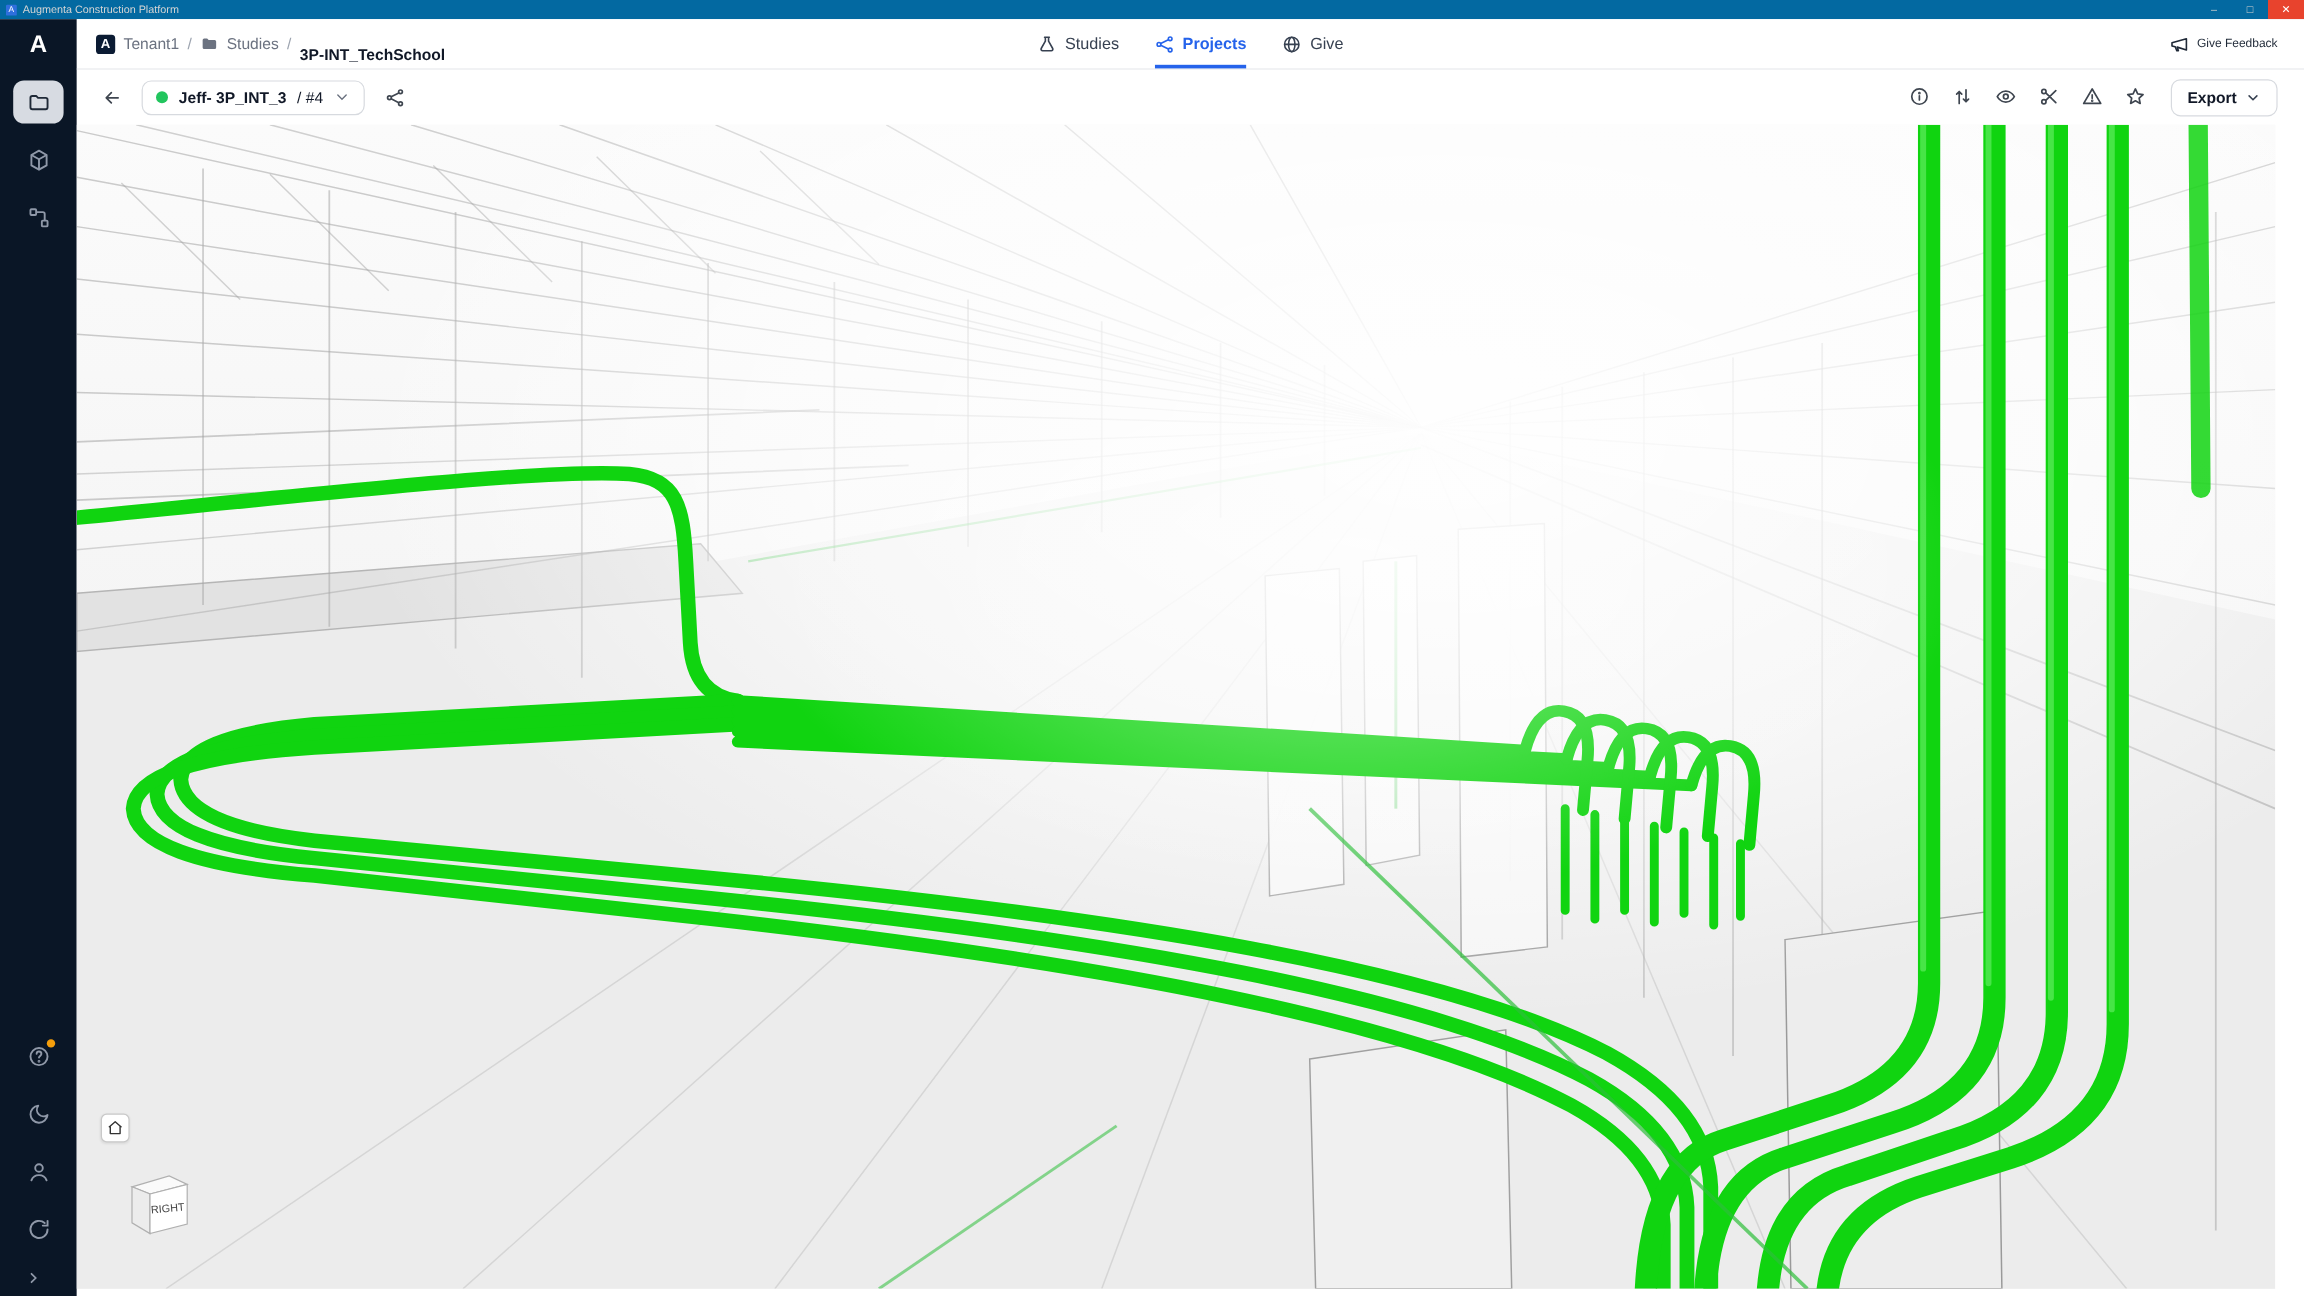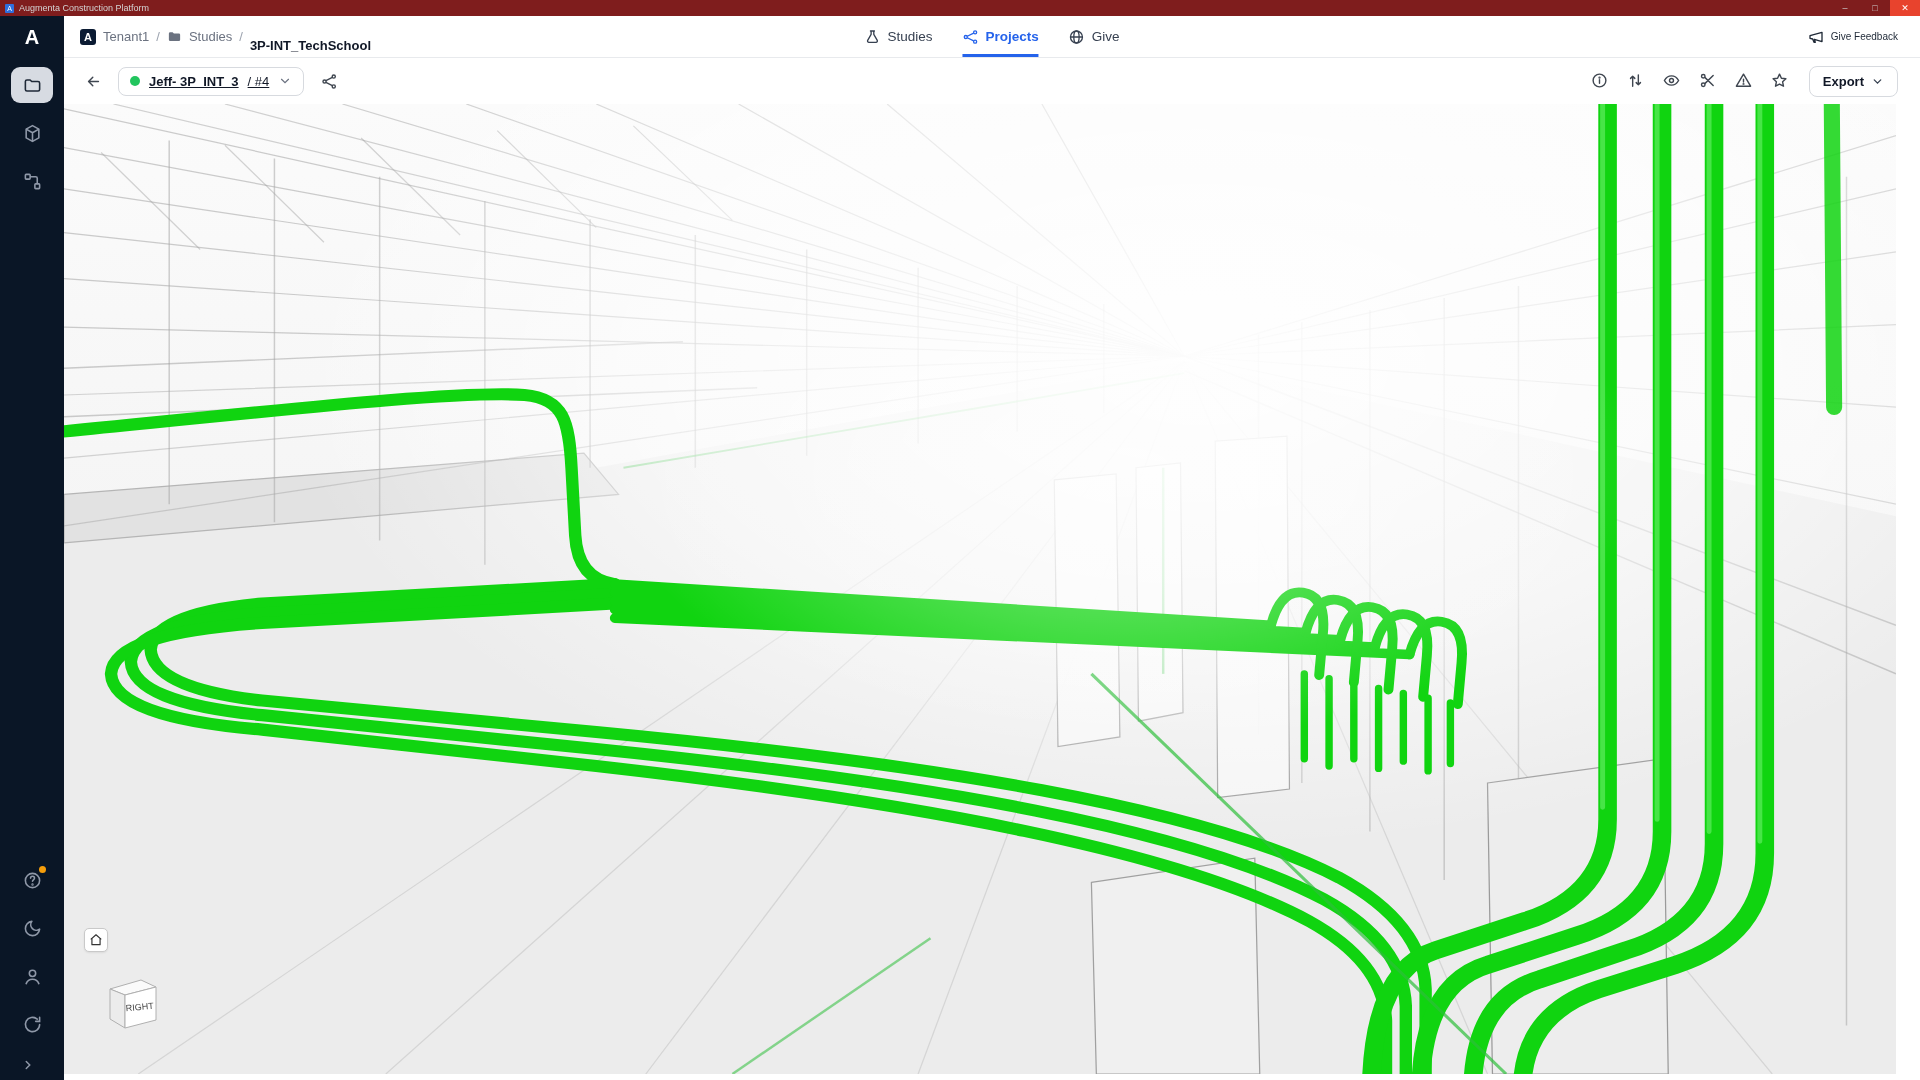--- a/index.html
+++ b/index.html
@@ -1,20 +1,20 @@
 <!DOCTYPE html>
 <html><head>
 <meta charset="utf-8">
 <style>
   * { box-sizing: border-box; margin: 0; padding: 0; }
   html,body { width:1920px; height:1080px; overflow:hidden; background:#fff;
     font-family:"Liberation Sans", sans-serif; color:#111827; }
 
   
-  .titlebar { height:16px; background:#7f1d1d; display:flex; align-items:center;
+  .titlebar { height:16px; background:#0369a1; display:flex; align-items:center;
     color:#d4d4d4; font-size:9px; padding-left:5px; }
   .titlebar .app-ico { width:9px; height:9px; background:#2f6fdd; color:#fff;
     font-size:7px; line-height:9px; text-align:center; border-radius:1px; margin-right:5px; }
   .titlebar .spacer { flex:1; }
   .win-btn { width:30px; height:16px; display:flex; align-items:center; justify-content:center;
     font-size:9px; color:#cfcfcf; cursor:default; }
   .win-btn.close { background:#e8432d; color:#fff; }
 
   
   .app { display:flex; height:1064px; }
@@ -57,21 +57,21 @@
     color:#1f2937; cursor:pointer; }
   .feedback svg { width:16px; height:16px; }
 
   
   .toolbar { height:46px; display:flex; align-items:center; padding:0 22px 0 14px;
     gap:10px; flex-shrink:0; }
   .icon-btn { width:30px; height:30px; border-radius:7px; display:flex; align-items:center;
     justify-content:center; color:#3f4650; cursor:pointer; background:transparent; border:none; }
   .icon-btn svg { width:17px; height:17px; }
   .sel { display:flex; align-items:center; gap:9px; border:1px solid #d7dadf; border-radius:8px;
-    background:#fff; padding:6px 11px; cursor:pointer;text-decoration:underline; }
+    background:#fff; padding:6px 11px; cursor:pointer; }
   .sel .dot { width:10px; height:10px; border-radius:50%; background:#22c55e; }
   .sel .name { font-size:13px; font-weight:600; color:#111827; }
   .sel .ver { font-size:13px; color:#111827; }
   .sel svg { width:14px; height:14px; color:#6b7280; }
   .tb-right { margin-left:auto; display:flex; align-items:flex-start; gap:6px; }
   .export-btn { display:flex; align-items:center; gap:7px; border:1px solid #d7dadf;
     border-radius:8px; background:#fff; padding:7px 13px; font-size:13px; font-weight:600;
     color:#111827; cursor:pointer; margin-left:8px; }
   .export-btn svg { width:13px; height:13px; color:#374151; }
 

